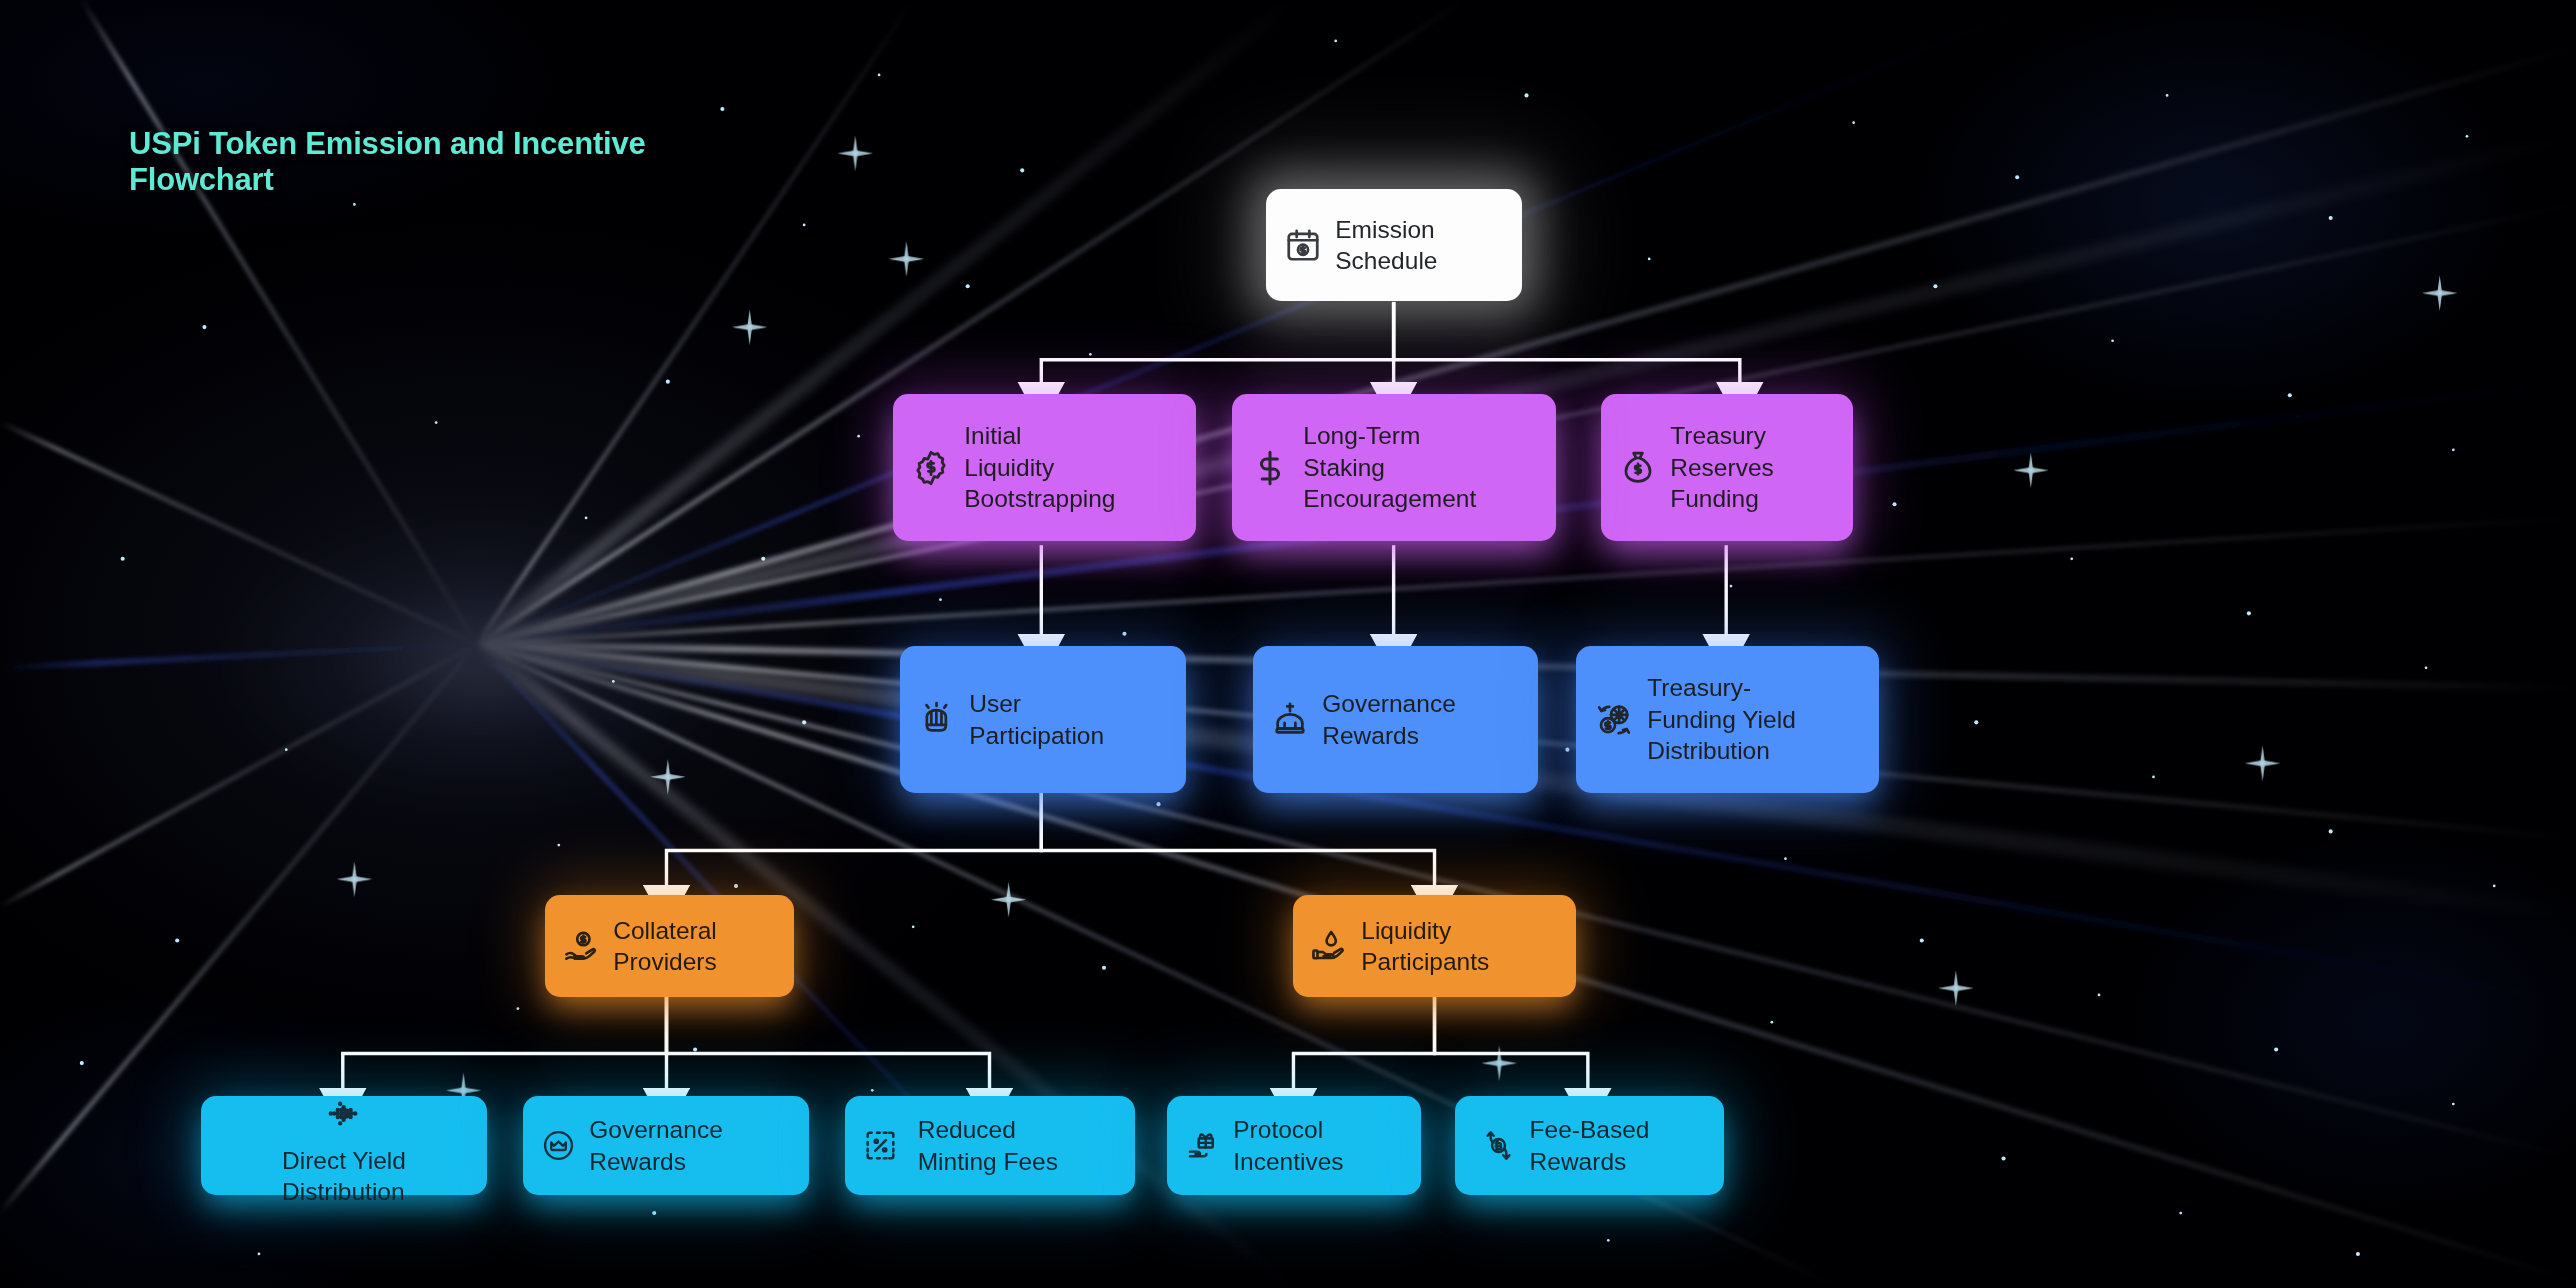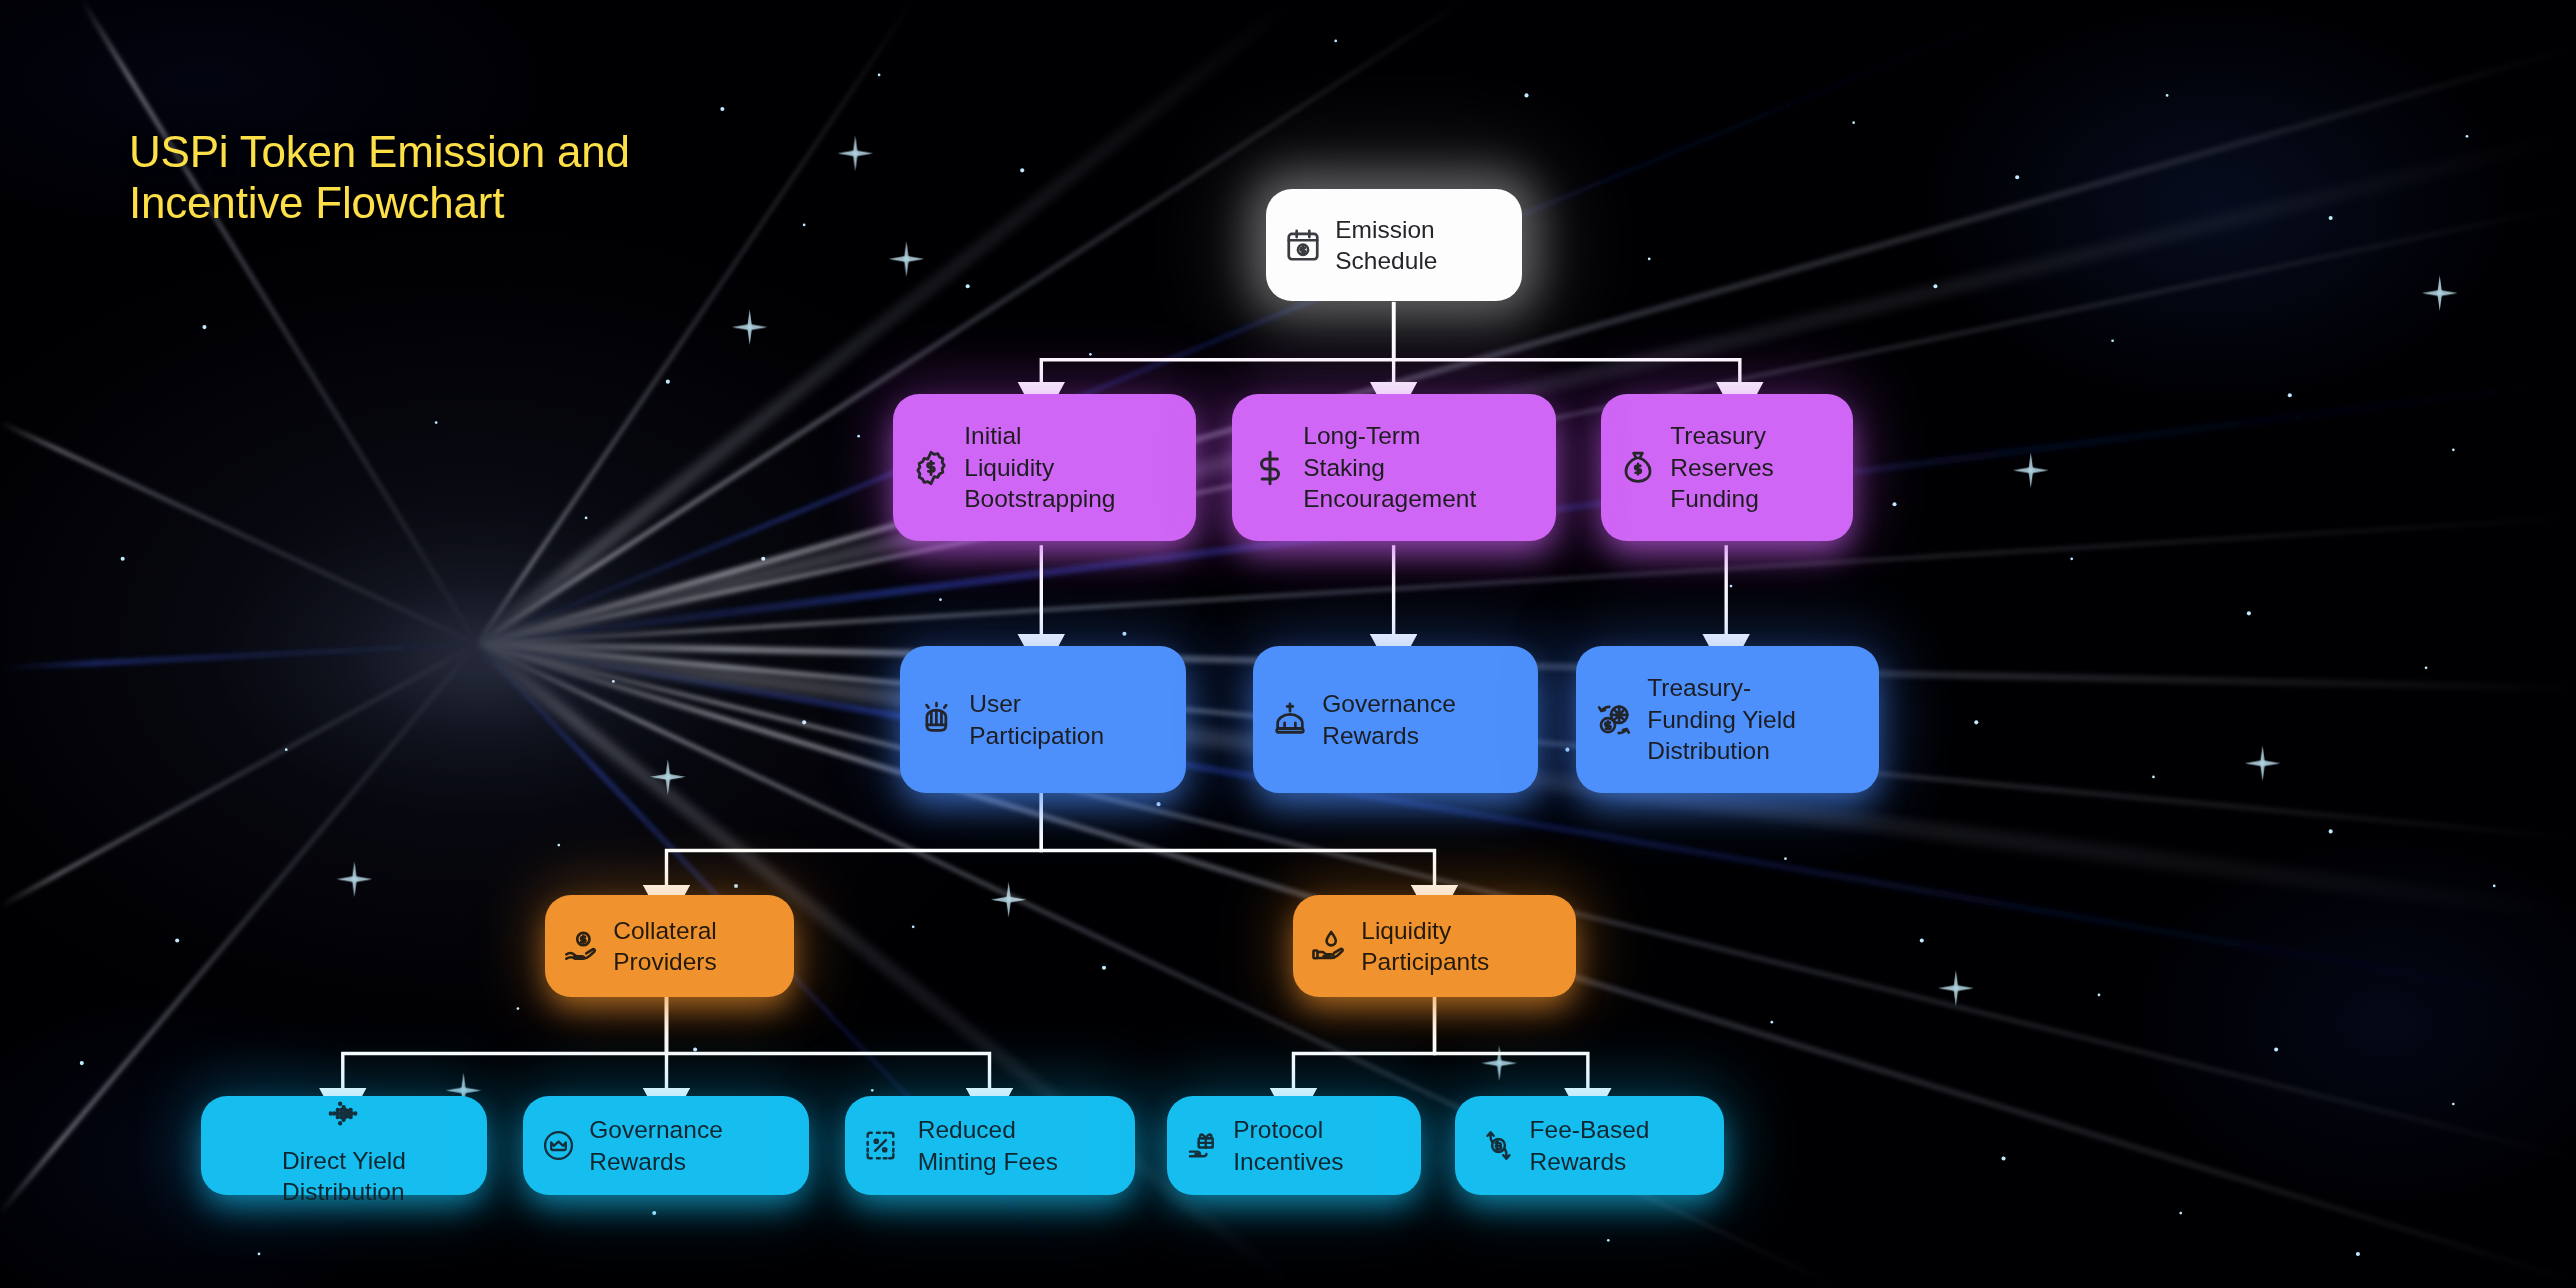--- a/index.html
+++ b/index.html
@@ -25,29 +25,29 @@
       radial-gradient(ellipse 477px 204px at 204px 82px, rgba(10,18,52,.25) 0%, rgba(0,0,0,0) 75%);
     mix-blend-mode:screen;}
   .streaks{position:absolute;inset:0;mix-blend-mode:screen;opacity:.95;}
   .glowcore{position:absolute;left:225px;top:518px;width:518px;height:286px;
     background:radial-gradient(ellipse at center, rgba(120,140,190,.20) 0%, rgba(40,60,110,.08) 40%, rgba(0,0,0,0) 72%);
     filter:blur(17.7px);mix-blend-mode:screen;}
   .stars{position:absolute;inset:0;mix-blend-mode:screen;}
 
   
   .title{position:absolute;left:129px;top:126px;width:613px;
-    font-size:44px;font-weight:normal;line-height:1.17;color:#fde047;
+    font-size:31px;font-weight:bold;line-height:1.17;color:#5eead4;
     letter-spacing:-0.2px;text-shadow:0 1.4px 9.5px rgba(0,0,0,.9);}
 
   
   .links{position:absolute;inset:0;pointer-events:none;}
 
   
   .node{position:absolute;box-sizing:border-box;display:flex;align-items:center;
-    border-radius:26px;padding:0 17.7px;gap:13.6px;}
+    border-radius:15px;padding:0 17.7px;gap:13.6px;}
   .node .ico{flex:0 0 auto;display:flex;align-items:center;justify-content:center;}
   .node .lbl{font-size:24.5px;line-height:1.28;font-weight:400;white-space:pre-line;}
 
   .n-root{background:#fdfdfd;color:#24262b;
     box-shadow:0 0 41px 17.7px rgba(255,255,255,.30), 0 0 89px 34px rgba(255,255,255,.12);}
   .n-root .ico svg{stroke:#3a3c42;}
   .n-purple{background:#d066f5;color:#1d1d20;
     box-shadow:0 15px 31px -4.1px rgba(208,102,245,.62), 0 0 61px 11px rgba(186,70,230,.30);}
   .n-purple .ico svg{stroke:#26262b;}
   .n-blue{background:#4d90fb;color:#1b1d22;

